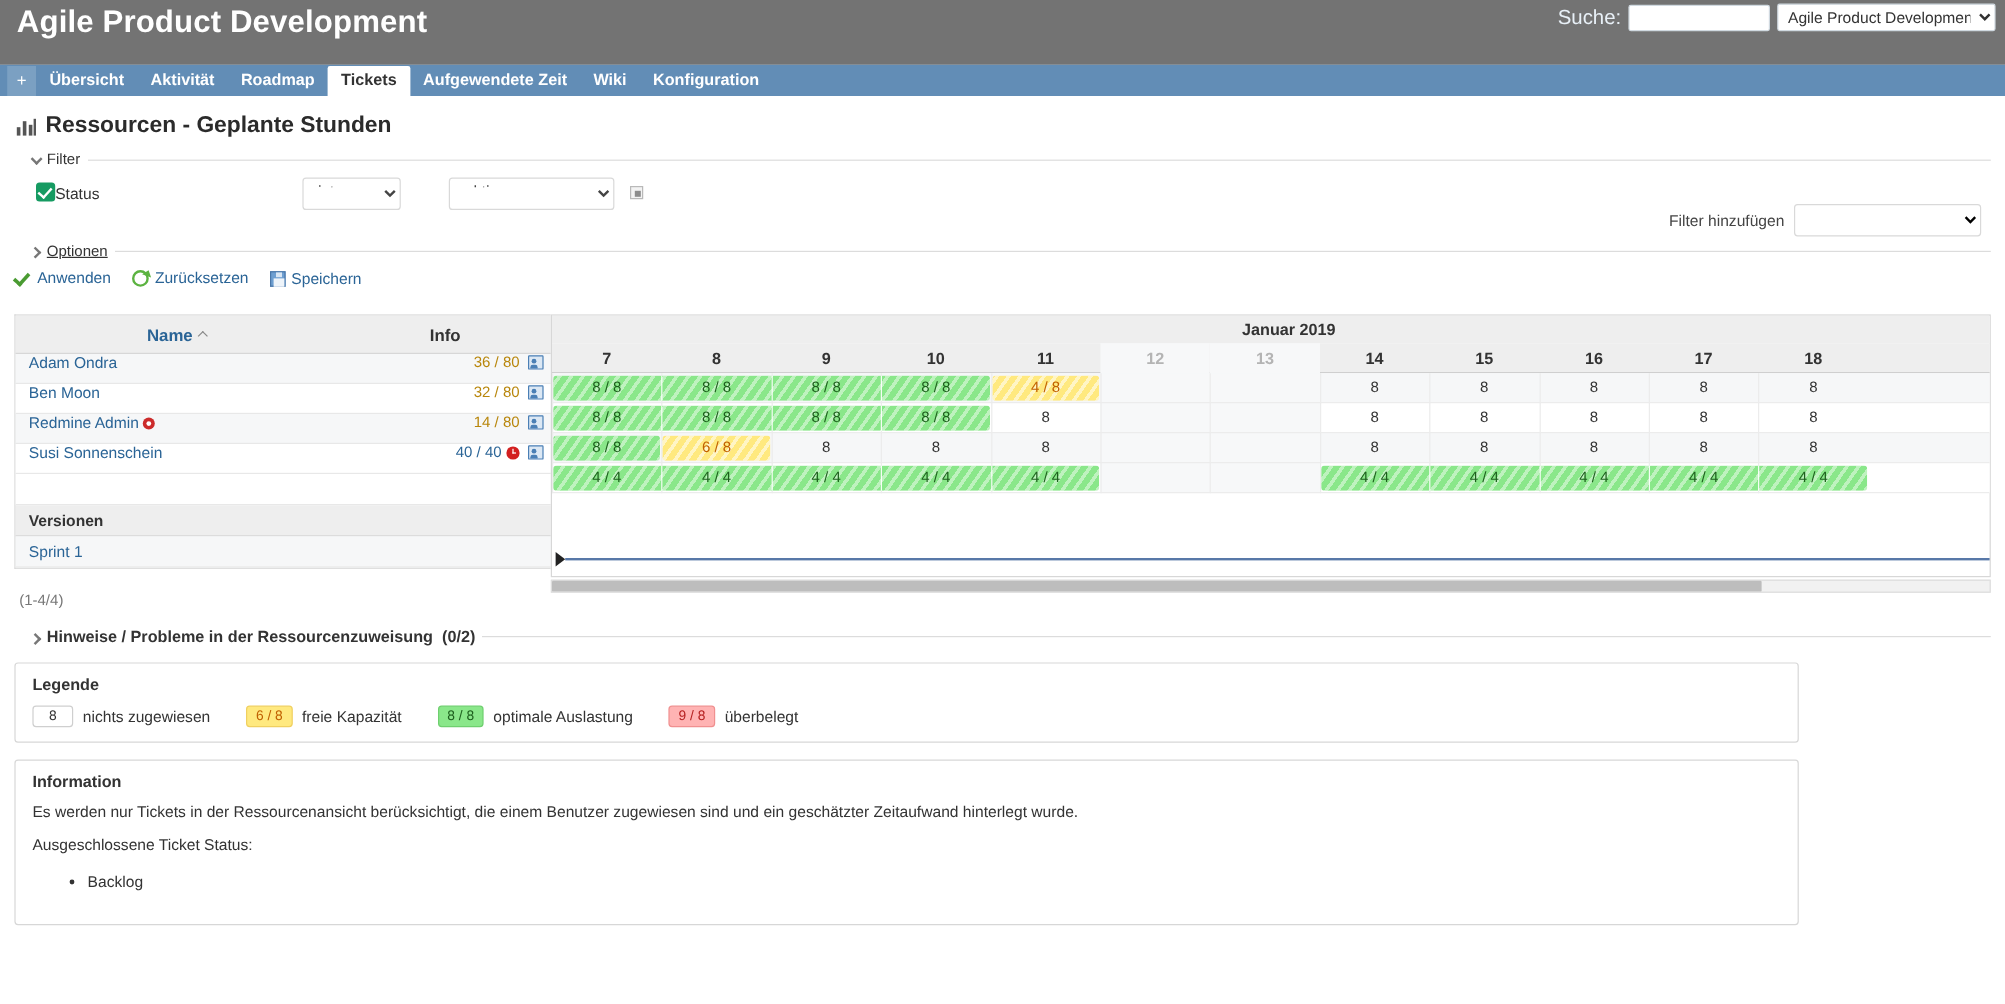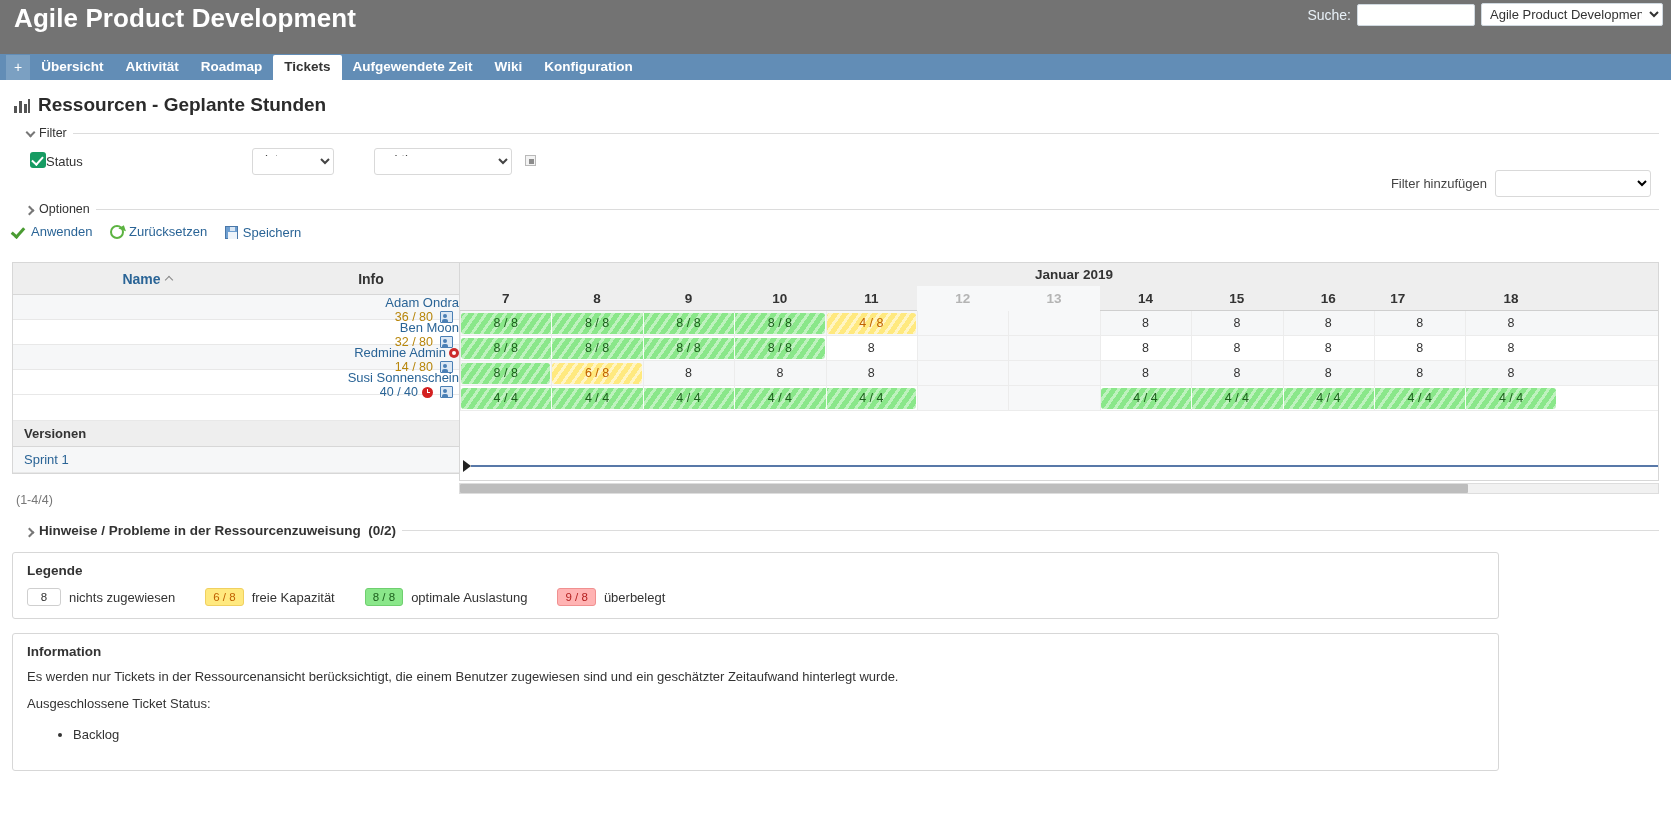--- a/index.html
+++ b/index.html
@@ -29,21 +29,21 @@
   }
   #quick-search {
     position:absolute;
     right:8px; top:3px;
     display:flex;
     align-items:center;
     gap:6px;
   }
   #quick-search .lbl {
     color:#e8f0f7;
-    font-size:14px;
+    font-size:17px;
   }
   #search-input {
     width:118px; height:22px;
     border:1px solid #d0d9e0;
     background:#fff;
     border-radius:2px;
     font-family:"Liberation Sans", sans-serif;
     font-size:12px;
     padding:1px 4px;
   }
@@ -203,21 +203,21 @@
   }
   #add-filter-wrap .lbl { font-size:13px; color:#444; }
   #add-filter-select {
     width:156px; height:27px;
     border:1px solid #d9d9d9; background:#fff; border-radius:3px;
     font-family:"Liberation Sans", sans-serif; font-size:13px;
     padding:2px 4px;
   }
 
   
-  #options-box { margin-top:4px; }
+  #options-box { margin-top:4px;text-decoration:underline; }
 
   #actions-row { position:relative; height:30px; margin-top:8px; }
   .act {
     display:inline-flex; align-items:center; gap:5px;
     margin-right:14px;
     color:#2a6496; font-size:13px; text-decoration:none; cursor:pointer;
   }
   .ico-check { width:14px;height:14px; position:relative; display:inline-block;}
   .ico-check:after{
     content:""; position:absolute; left:2px; top:0px;
@@ -284,24 +284,23 @@
   .sort-caret:before{
     content:""; position:absolute; left:0;top:2px;width:5px;height:5px;
     border-left:1.5px solid #888; border-top:1.5px solid #888;
     transform:rotate(45deg);
   }
   #subjects .thead .c-info {
     width:176px; text-align:center; font-weight:bold; color:#333; font-size:14px;
   }
   .subj-row {
     height:25px;
-    display:flex; align-items:flex-end;
+    display:flex; align-items:flex-start;
     border-bottom:1px solid #e8e8e8;
     font-size:13px;
-    flex-direction:column;
   }
   .subj-row.odd { background:#f6f7f8; }
   .subj-row.even { background:#ffffff; }
   .subj-row .nm {
     flex:1; padding-left:11px;
     color:#2a6496; cursor:pointer;
     display:flex; align-items:center; gap:3px;
   }
   .gear-red {
     display:inline-block; width:10px;height:10px;border-radius:50%;
@@ -637,21 +636,21 @@
             <div class="day-cell" style="left: 0px; width: 91.4px;">7</div>
             <div class="day-cell" style="left: 91.4px; width: 91.4px;">8</div>
             <div class="day-cell" style="left: 182.8px; width: 91.4px;">9</div>
             <div class="day-cell" style="left: 274.2px; width: 91.4px;">10</div>
             <div class="day-cell" style="left: 365.6px; width: 91.4px;">11</div>
             <div class="day-cell weekend" style="left: 457px; width: 91.4px;">12</div>
             <div class="day-cell weekend" style="left: 548.4px; width: 91.4px;">13</div>
             <div class="day-cell" style="left: 639.8px; width: 91.4px;">14</div>
             <div class="day-cell" style="left: 731.2px; width: 91.4px;">15</div>
             <div class="day-cell" style="left: 822.6px; width: 91.4px;">16</div>
-            <div class="day-cell" style="left: 892px; width: 91.4px;">17</div>
+            <div class="day-cell" style="left: 914px; width: 91.4px;">17</div>
             <div class="day-cell" style="left: 1005.4px; width: 91.4px;">18</div>
           </div>
         <div id="gantt-body" style="position: absolute; left: 0px; right: 0px; top: 48px; height: 100px;">
             <div class="rowbg odd" style="top: 0px;"></div>
             <div class="rowbg even" style="top: 25px;"></div>
             <div class="rowbg odd" style="top: 50px;"></div>
             <div class="rowbg even" style="top: 75px;"></div>
             <div class="grid-col" style="left: 0px; width: 91.4px; top: 0px; height: 100px; position: absolute;"></div>
             <div class="grid-col" style="left: 91.4px; width: 91.4px; top: 0px; height: 100px; position: absolute;"></div>
             <div class="grid-col" style="left: 182.8px; width: 91.4px; top: 0px; height: 100px; position: absolute;"></div>

